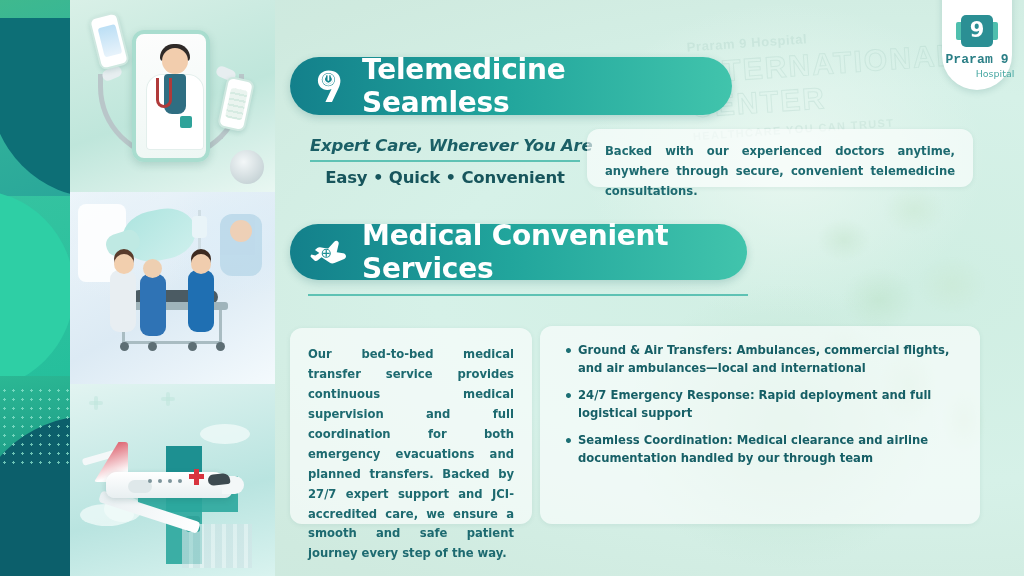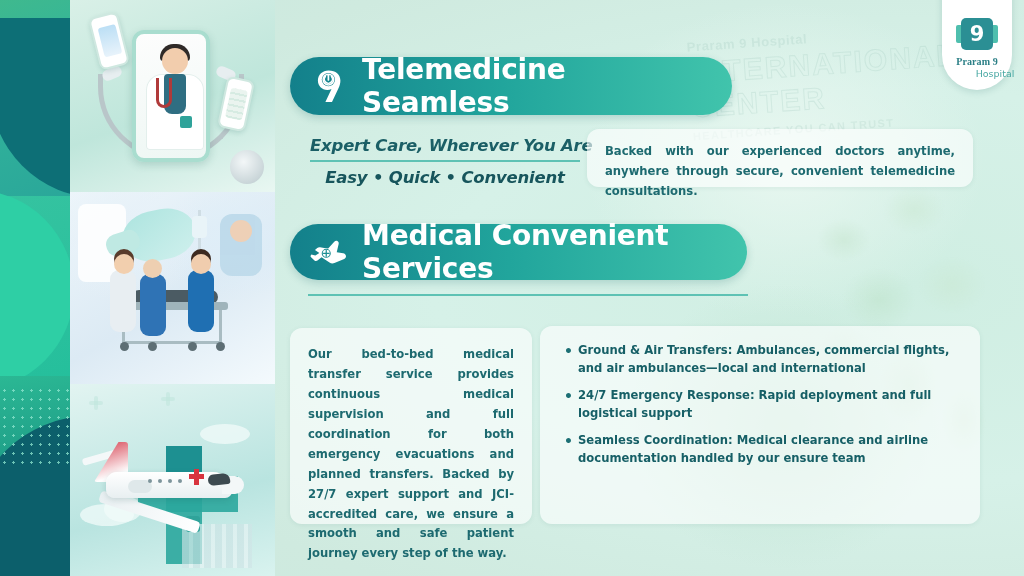--- a/index.html
+++ b/index.html
@@ -192,21 +192,21 @@
   .pill-evac { position:absolute; left:0; top:224px; width:457px; height:56px; }
   .pill-title { color:#ffffff; font-size:28px; font-weight:700; letter-spacing:-.2px;
     font-family:"DejaVu Sans", sans-serif; }
   .pill-icon { width:42px; height:42px; display:flex; align-items:center; justify-content:center; flex:0 0 auto;}
 
   .subtitle-wrap { position:absolute; }
   .sub-a { left:20px; top:136px; width:270px; text-align:center; }
   .sub-line1 { font-size:16.5px; font-weight:700; font-style:italic; color:#1b5f66;
      font-family:"DejaVu Sans", sans-serif; letter-spacing:-.2px; white-space:nowrap;}
   .sub-rule { height:1.5px; background:#5ec2b4; margin:5px 0 6px; }
-  .sub-line2 { font-size:16.5px; font-weight:700; font-style:italic; color:#17555c;
+  .sub-line2 { font-size:16.5px; font-weight:700; color:#17555c;
      font-family:"DejaVu Sans", sans-serif; letter-spacing:-.2px; white-space:nowrap;}
 
   .sub-b { left:18px; top:289px; width:452px; }
   .sub-b .sub-line1 { font-size:16.5px; text-align:left; }
   .sub-b .sub-rule { width:440px; }
 
   .card {
     position:absolute; border-radius:12px;
     background:rgba(255,255,255,.62);
     box-shadow:0 1px 5px rgba(25,95,90,.08);
@@ -231,21 +231,21 @@
     background:#ffffff; border-radius:0 0 35px 35px; box-shadow:0 2px 7px rgba(20,90,85,.16);
     display:flex; flex-direction:column; align-items:center; justify-content:flex-end; padding-bottom:11px; }
   .logo-mark { position:relative; width:32px; height:32px; border-radius:5px;
     background:#2b8f94; display:flex; align-items:center; justify-content:center; margin-bottom:6px; }
   .logo-mark:before { content:""; position:absolute; left:-5px; top:7px; width:5px; height:18px;
     background:#4fbfae; border-radius:2px 0 0 2px; }
   .logo-mark:after { content:""; position:absolute; right:-5px; top:7px; width:5px; height:18px;
     background:#4fbfae; border-radius:0 2px 2px 0; }
   .logo-nine { color:#fff; font-size:21px; font-weight:700; font-family:"DejaVu Sans", sans-serif;
     line-height:1; }
-  .logo-t1 { font-size:10px; color:#2b7f86; font-weight:600; font-family:Liberation Serif, serif;
+  .logo-t1 { font-size:13px; color:#2b7f86; font-weight:600; font-family:Liberation Mono, monospace;
     letter-spacing:.1px; line-height:1.15; }
   .logo-t2 { font-size:9.5px; color:#4aa9a4; font-weight:500; font-family:"DejaVu Sans", sans-serif;
     line-height:1.2;padding-left:36px; }
 </style>
 </head>
 <body>
 
 <div id="stage">
 
   <div class="bg-base"></div>
@@ -376,21 +376,21 @@
     </div>
 
     <div class="card card-evac-left">
       <div class="body-text just">Our bed-to-bed medical transfer service provides continuous medical supervision and full coordination for both emergency evacuations and planned transfers. Backed by 27/7 expert support and JCI-accredited care, we ensure a smooth and safe patient journey every step of the way.</div>
     </div>
 
     <div class="card card-evac-right">
       <ul class="bullets">
         <li>Ground &amp; Air Transfers: Ambulances, commercial flights, and air ambulances—local and international</li>
         <li>24/7 Emergency Response: Rapid deployment and full logistical support</li>
-        <li>Seamless Coordination: Medical clearance and airline documentation handled by our ensure team</li>
+        <li>Seamless Coordination: Medical clearance and airline documentation handled by our through team</li>
       </ul>
     </div>
   </div>
 
   <div class="logo-badge">
     <div class="logo-mark">
       <span class="logo-nine">9</span>
     </div>
     <div class="logo-t1">Praram 9</div>
     <div class="logo-t2">Hospital</div>

